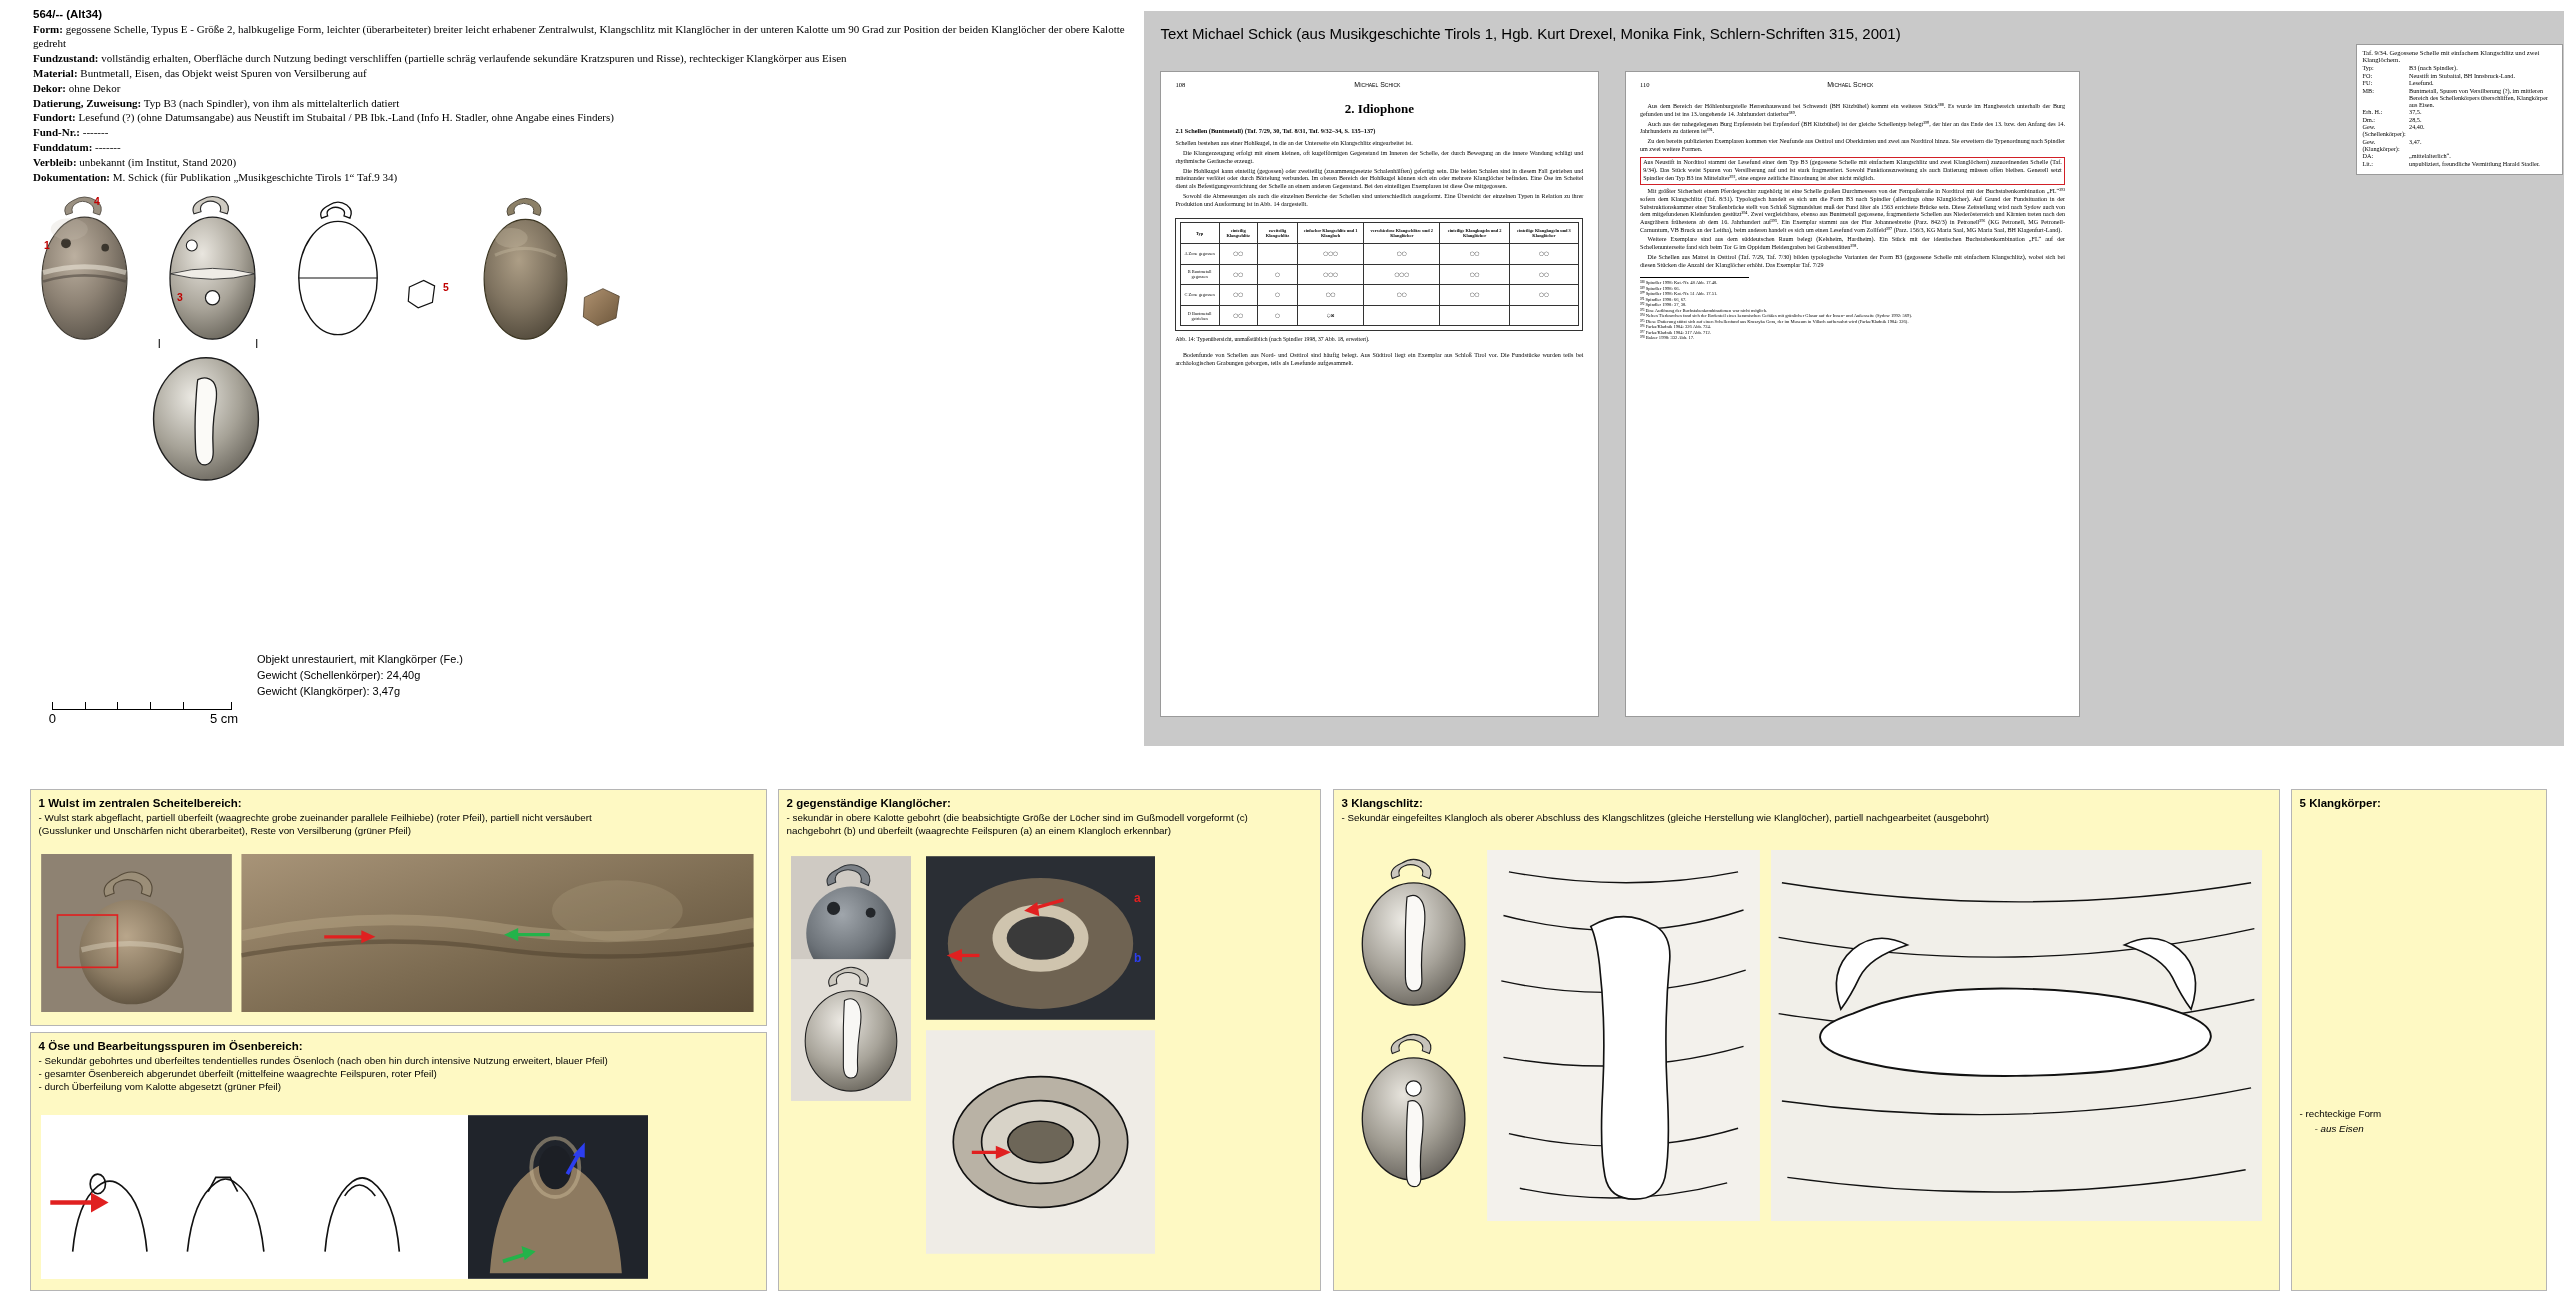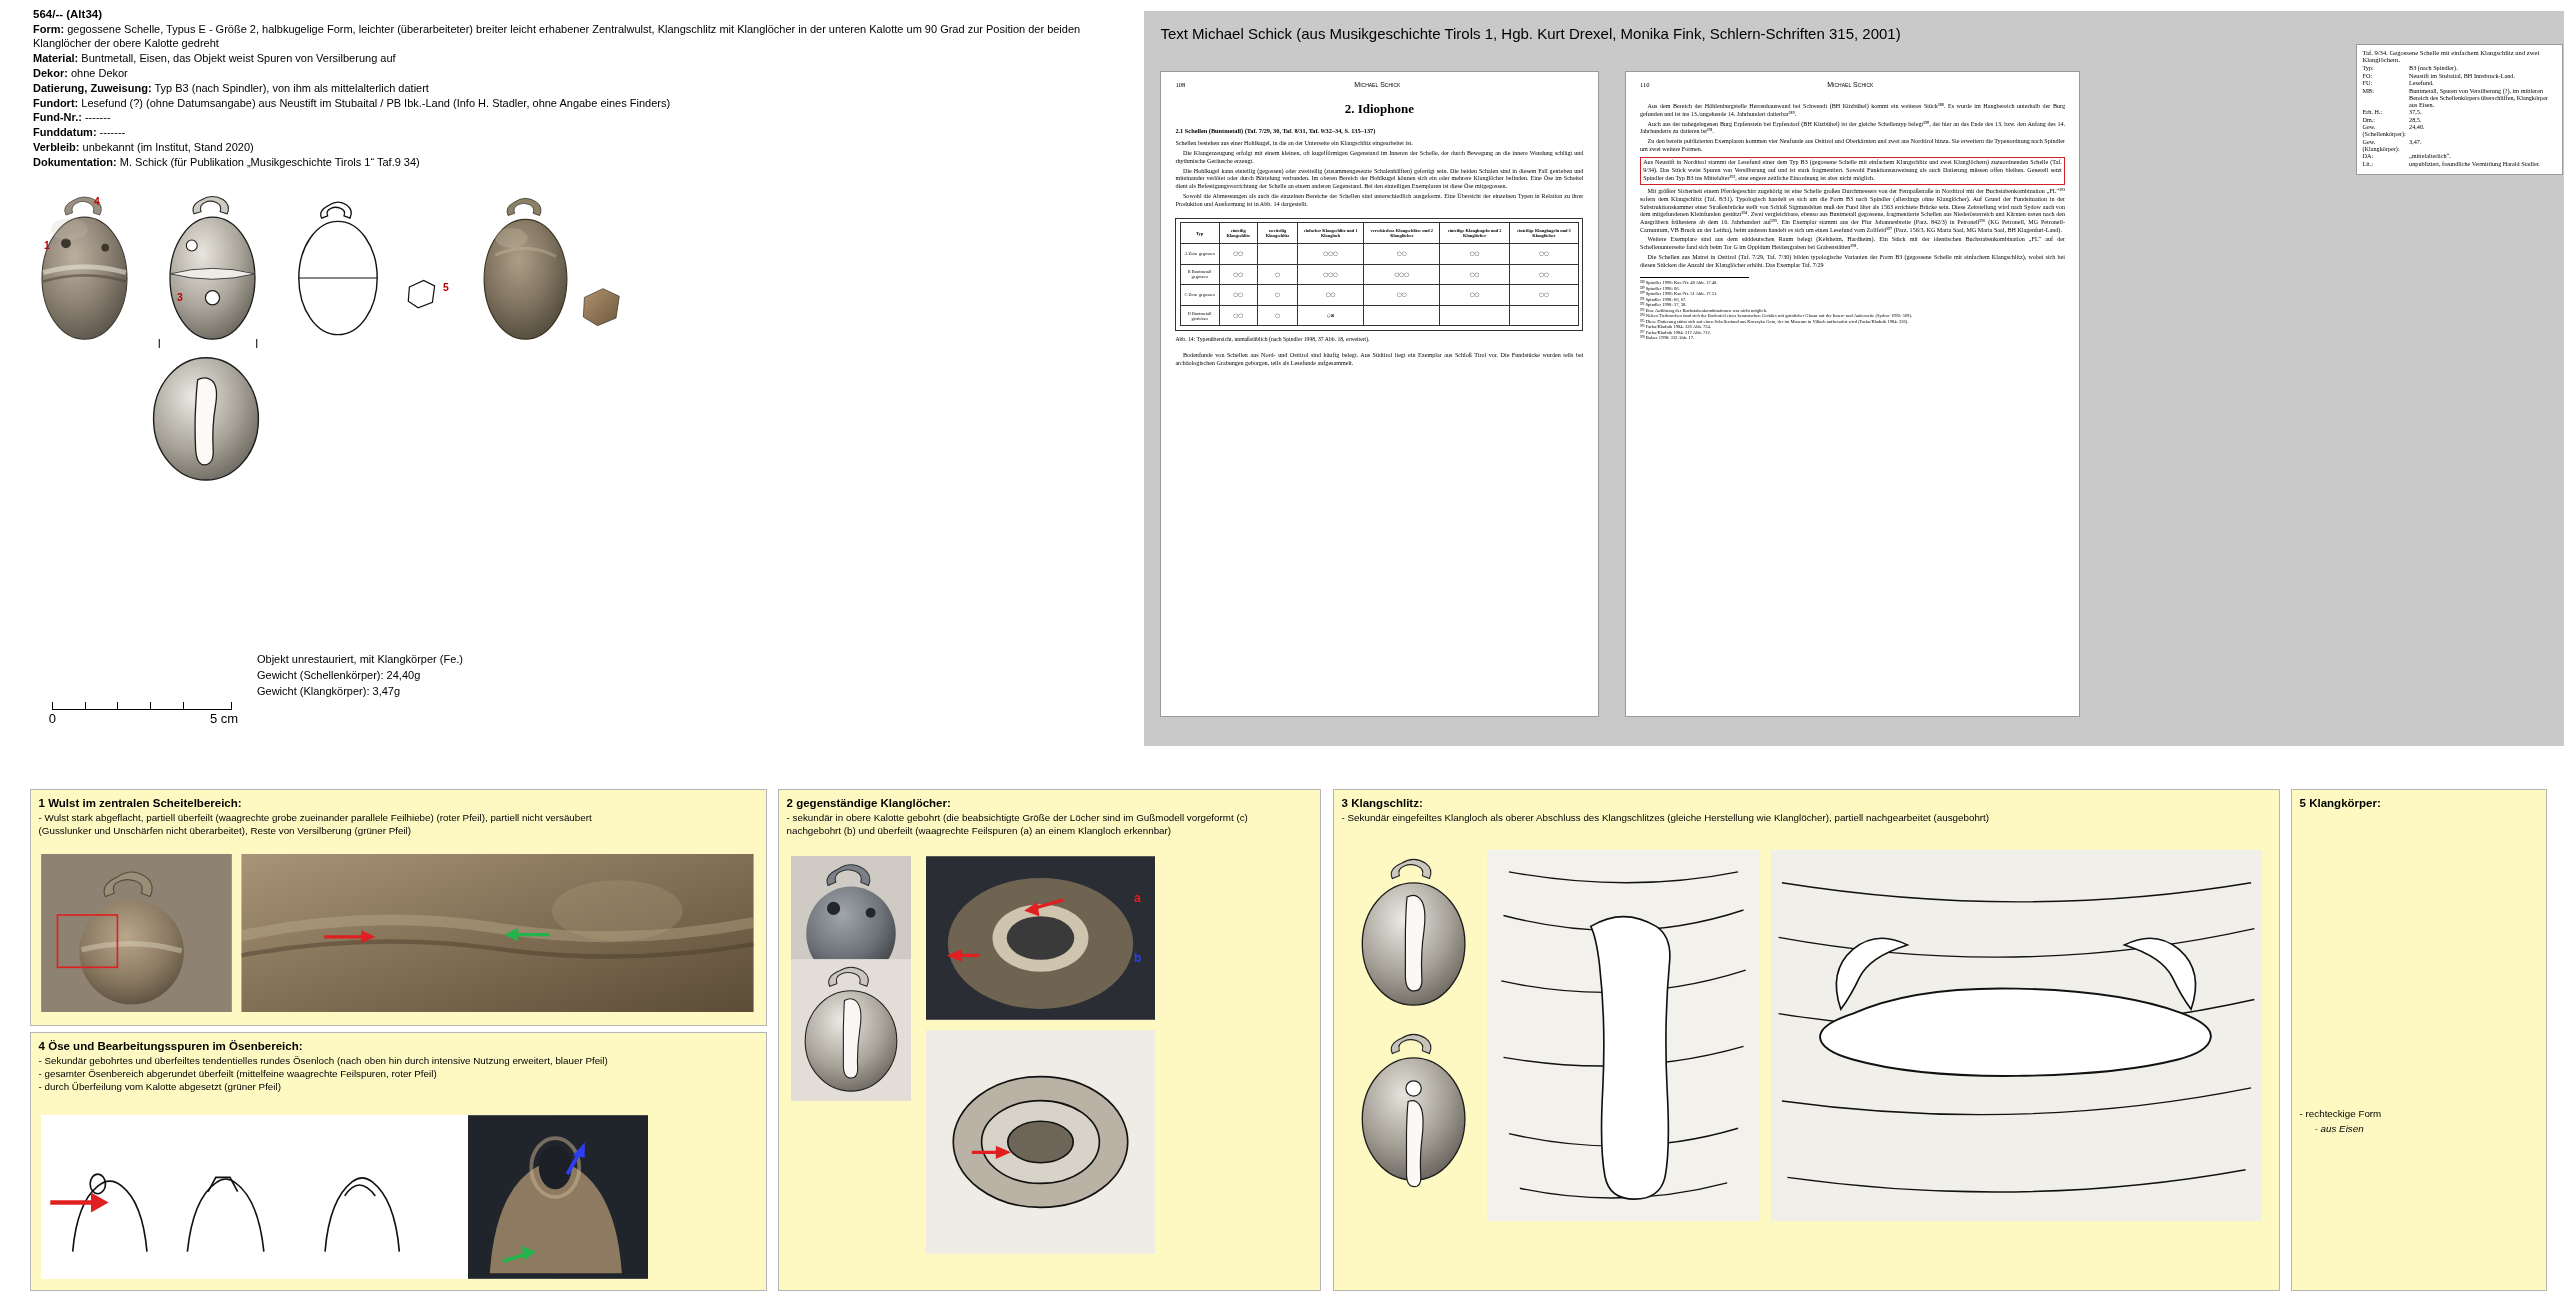--- a/index.html
+++ b/index.html
@@ -3,21 +3,21 @@
 <meta charset="utf-8">
 <style>
   html,body{margin:0;padding:0;background:#ffffff;}
   body{width:2576px;height:1313px;font-family:"Liberation Sans",sans-serif;color:#000;position:relative;overflow:hidden;}
   .page{position:relative;width:2576px;height:1313px;}
 
   
   #catalogue{position:absolute;left:0;top:0;width:1240px;height:751px;background:#fff;}
   #cat-text{position:absolute;left:33px;top:6.6px;width:1098px;font-size:11px;line-height:1.30;}
   #cat-text .ttl{font-weight:bold;font-size:11.5px;}
-  #cat-text .row{margin-top:0.5px;}
+  #cat-text .row{margin-top:0.5px;font-family:Liberation Serif, serif;}
   #cat-text .k{font-weight:bold;}
 
   
   #cat-figs{position:absolute;left:0;top:180px;width:1144px;height:571px;}
   .fig-abs{position:absolute;}
   .num-red{position:absolute;color:#c00000;font-size:10.4px;font-weight:bold;}
 
   
   #scalebar{position:absolute;left:52px;top:522px;width:180px;}
   #scalebar .bar{position:relative;height:6.6px;border-left:1.1px solid #000;border-right:1.1px solid #000;border-bottom:1.1px solid #000;}
@@ -59,20 +59,21 @@
 </style>
 </head>
 <body>
 
 <div class="page">
 
   <div id="catalogue">
     <div id="cat-text">
       <div class="ttl">564/-- (Alt34)</div>
       <div class="row"><span class="k">Form:</span> <span>gegossene Schelle, Typus E - Größe 2, halbkugelige Form, leichter (überarbeiteter) breiter leicht erhabener Zentralwulst, Klangschlitz mit Klanglöcher in der unteren Kalotte um 90 Grad zur Position der beiden Klanglöcher der obere Kalotte gedreht</span></div>
+      <div class="row"><span class="k">Fundzustand:</span> <span>vollständig erhalten, Oberfläche durch Nutzung bedingt verschliffen (partielle schräg verlaufende sekundäre Kratzspuren und Risse), rechteckiger Klangkörper aus Eisen</span></div>
       <div class="row"><span class="k">Material:</span> <span>Buntmetall, Eisen, das Objekt weist Spuren von Versilberung auf</span></div>
       <div class="row"><span class="k">Dekor:</span> <span>ohne Dekor</span></div>
       <div class="row"><span class="k">Datierung, Zuweisung:</span> <span>Typ B3 (nach Spindler), von ihm als mittelalterlich datiert</span></div>
       <div class="row"><span class="k">Fundort:</span> <span>Lesefund (?) (ohne Datumsangabe) aus Neustift im Stubaital / PB Ibk.-Land (Info H. Stadler, ohne Angabe eines Finders)</span></div>
       <div class="row"><span class="k">Fund-Nr.:</span> <span>-------</span></div>
       <div class="row"><span class="k">Funddatum:</span> <span>-------</span></div>
       <div class="row"><span class="k">Verbleib:</span> <span>unbekannt (im Institut, Stand 2020)</span></div>
       <div class="row"><span class="k">Dokumentation:</span> <span>M. Schick (für Publikation „Musikgeschichte Tirols 1“ Taf.9 34)</span></div>
     </div>
 

